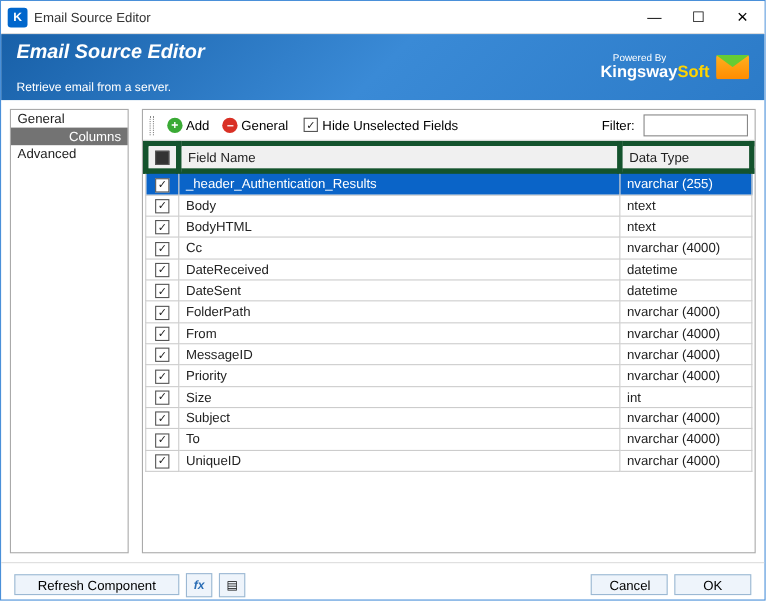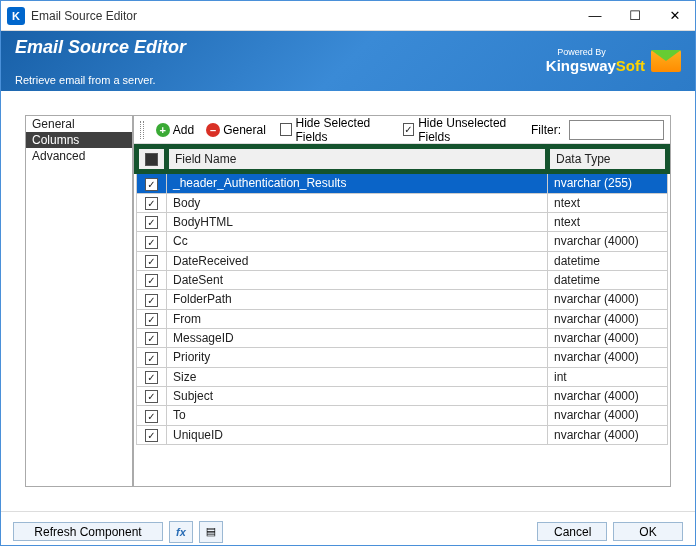--- a/index.html
+++ b/index.html
@@ -13,25 +13,25 @@
 .header { height: 60px; background: linear-gradient(135deg, #1860a8 0%, #3a8ad6 50%, #2c7bc8 100%); color: #fff; padding: 8px 14px; display: flex; align-items: center; justify-content: space-between; position: relative; }
 .header .ht { font-size: 18px; font-weight: 600; font-style: italic; }
 .header .hs { font-size: 11px; margin-top: 16px; }
 .header .logo-area { display: flex; align-items: center; gap: 6px; }
 .header .ks { font-size: 9px; color: #fff; text-align: center; line-height: 1.1; }
 .header .ks .big { font-size: 15px; font-weight: bold; color: #ffd400; margin-left: 28px;}
 .header .ks .big span { color: #fff; }
 .header .env { width: 30px; height: 22px; background: linear-gradient(#ffb020,#ff8c00); clip-path: polygon(0 0,100% 0,100% 100%,0 100%); position: relative; border-radius: 2px; }
 .header .env::before { content:""; position:absolute; top:0; left:0; right:0; height:11px; background:#66cc33; clip-path: polygon(0 0,100% 0,50% 100%); }
 
-.main { display: flex; height: 420px; padding: 24px; gap: 0; }
+.main { display: flex; height: 420px; padding: 8px; gap: 12px; }
 
 .sidebar { width: 108px; border: 1px solid #aaa; background: #fff; }
 .sidebar .nav-item { padding: 1px 6px; cursor: pointer; color: #222; }
-.sidebar .nav-item.selected { background: #404040; color: #fff; }
+.sidebar .nav-item.selected { background: #737373; color: #fff; text-align: right; }
 
 .content { flex: 1; border: 1px solid #aaa; display: flex; flex-direction: column; background: #fff; }
 
 .toolbar { height: 28px; display: flex; align-items: center; padding: 0 6px; gap: 4px; border-bottom: 1px solid #ddd; }
 .toolbar .grip { width: 4px; height: 18px; border-left: 1px dotted #888; border-right: 1px dotted #888; margin-right: 4px; }
 .tbtn { display: flex; align-items: center; gap: 3px; padding: 2px 4px; cursor: pointer; }
 .ico-circ { width: 14px; height: 14px; border-radius: 50%; display: flex; align-items: center; justify-content: center; font-size: 11px; font-weight: bold; color: #fff; }
 .ico-add { background: #3aaa35; }
 .ico-del { background: #d93025; }
 .tcheck { display: flex; align-items: center; gap: 4px; margin-left: 6px; }
@@ -91,24 +91,20 @@
       <div class="grip"></div>
       <div class="tbtn">
         <div class="ico-circ ico-add">+</div>
         <span>Add</span>
       </div>
       <div class="tbtn">
         <div class="ico-circ ico-del">–</div>
         <span>General</span>
       </div>
       <div class="tcheck">
-        <div class="box" id="hs-box"></div>
-        <span>Hide Selected Fields</span>
-      </div>
-      <div class="tcheck">
         <div class="box" id="hu-box">✓</div>
         <span>Hide Unselected Fields</span>
       </div>
       <span class="filter-label">Filter:</span>
       <input class="filter-input" value="" style="">
     </div>
 
     <div class="grid">
       <table>
         <thead>

